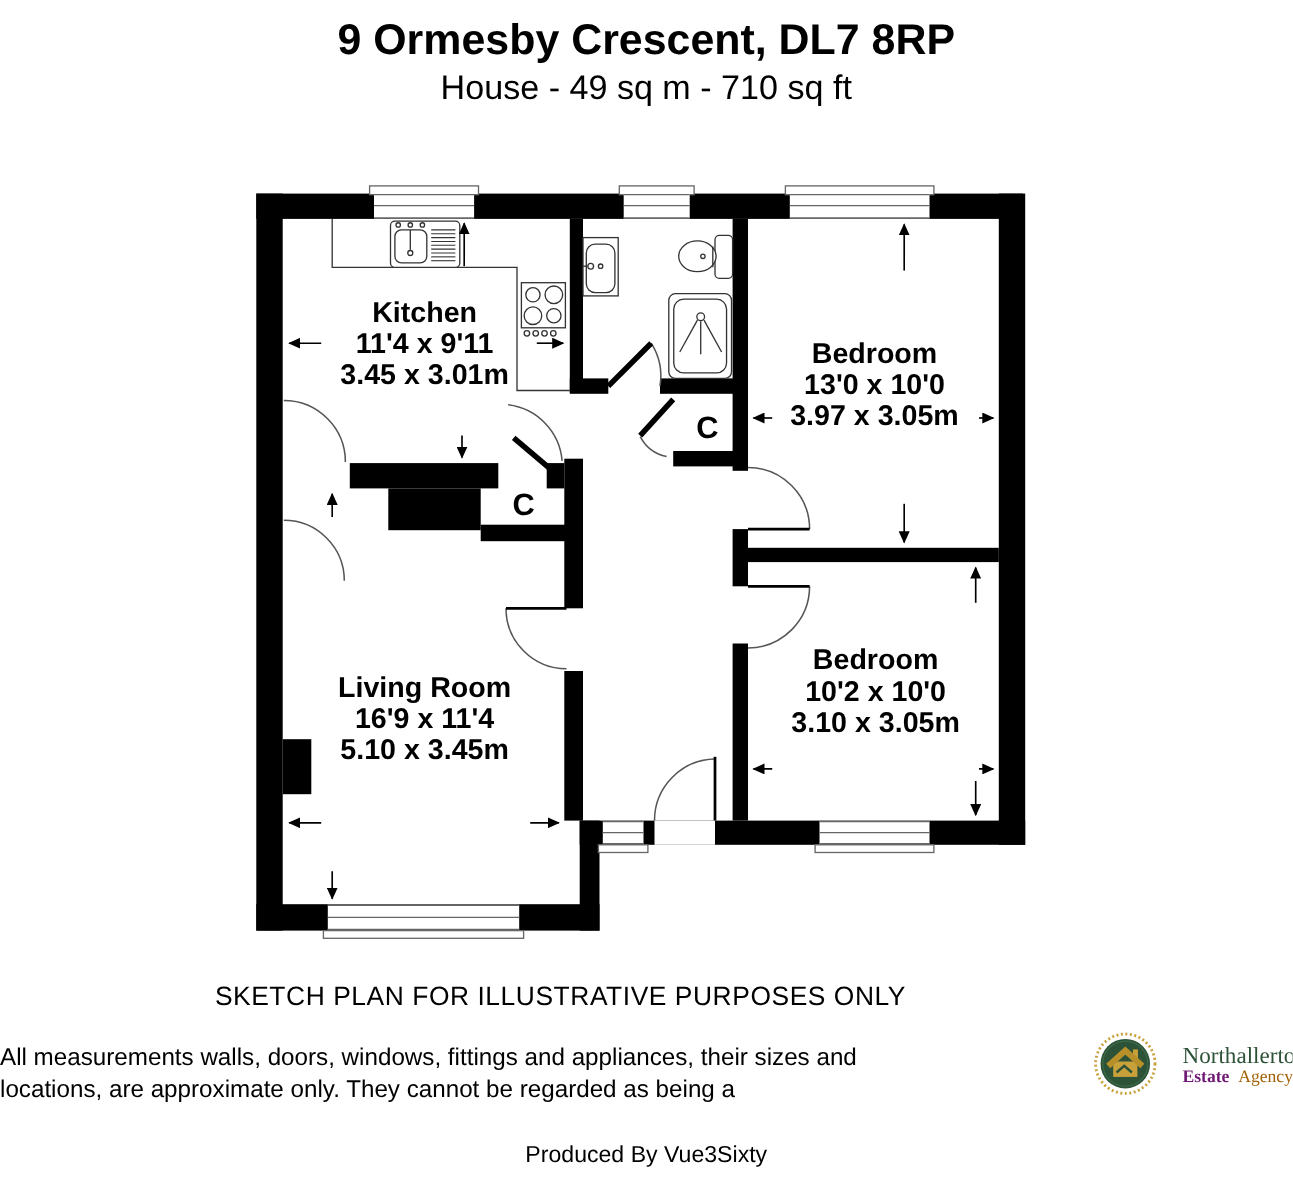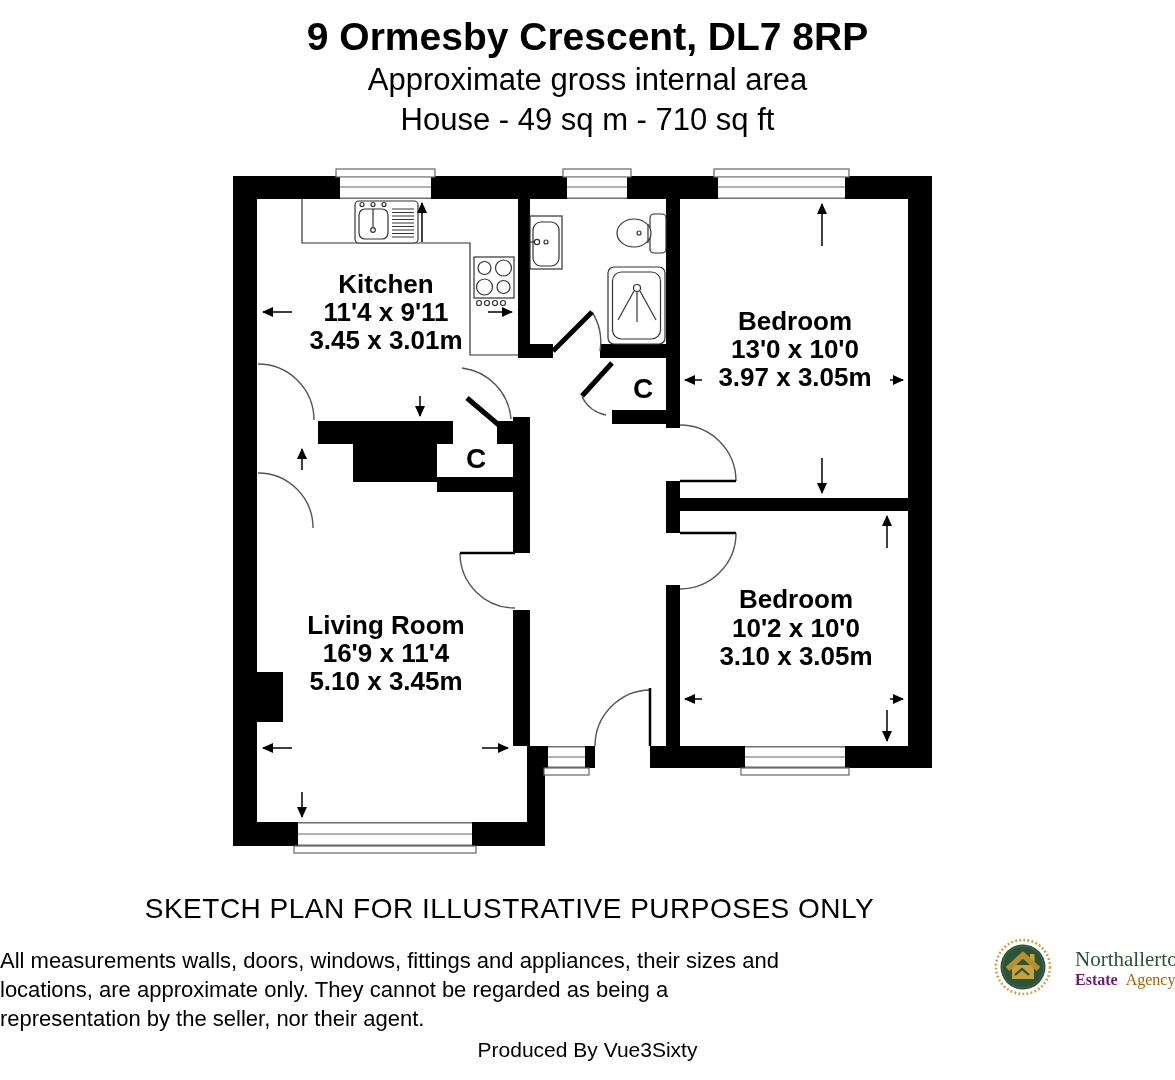--- a/index.html
+++ b/index.html
@@ -4,36 +4,35 @@
 <style>
   html,body{margin:0;padding:0;background:#ffffff;}
   body{width:1175px;height:1080px;position:relative;font-family:"Liberation Sans",sans-serif;color:#000;overflow:hidden;}
   .header{position:absolute;top:14px;left:0;width:1175px;text-align:center;}
   .header .title{font-size:39px;font-weight:bold;letter-spacing:0px;line-height:46px;}
   .header .sub{font-size:31px;font-weight:normal;line-height:40px;}
   .plan-wrap{position:absolute;left:225px;top:155px;width:725px;height:720px;}
   svg text{font-family:"Liberation Sans",sans-serif;}
   .room-label{font-size:26px;font-weight:bold;text-anchor:middle;fill:#000;}
   .closet-label{font-size:28px;font-weight:bold;text-anchor:middle;fill:#000;}
-  .footer-sketch{position:absolute;top:893px;left:0;width:1019px;text-align:center;font-size:28px;letter-spacing:0.5px;}
+  .footer-sketch{position:absolute;top:893px;left:0;width:1019px;text-align:center;font-size:24px;letter-spacing:0.5px;}
   .footer-disclaimer{position:absolute;top:946px;left:0;width:1049px;text-align:left;font-size:22px;line-height:29px;}
   .footer-produced{position:absolute;top:1038px;left:0;width:1175px;text-align:center;font-size:21px;}
   .logo{position:absolute;left:993px;top:937px;display:flex;align-items:center;gap:22px;}
   .logo-text{display:flex;flex-direction:column;line-height:1;}
   .logo-name{font-family:"Liberation Serif",serif;font-size:21px;color:#2c5237;}
   .logo-sub{font-family:"Liberation Serif",serif;font-size:16px;margin-top:2px;}
   .logo-sub .estate{color:#701a75;font-weight:bold;}
   .logo-sub .agency{color:#a16207;margin-left:4px;margin-top:32px;}
 </style>
 </head>
 <body>
 
 <div class="header">
   <div class="title">9 Ormesby Crescent, DL7 8RP</div>
-  <div class="sub">Approximate gross internal area</div>
   <div class="sub">House - 49 sq m - 710 sq ft</div>
 </div>
 
 <div class="plan-wrap">
 <svg width="725" height="720" viewBox="225 155 725 720" xmlns="http://www.w3.org/2000/svg">
   <defs>
     <marker id="ah" markerWidth="12" markerHeight="10" refX="10" refY="5" orient="auto" markerUnits="userSpaceOnUse">
       <path d="M0,0 L11,5 L0,10 z" fill="#000"></path>
     </marker>
   </defs>
@@ -253,21 +252,20 @@
     <text class="closet-label" x="643" y="398">C</text>
   </g>
 </svg>
 </div>
 
 <div class="footer-sketch">SKETCH PLAN FOR ILLUSTRATIVE PURPOSES ONLY</div>
 
 <div class="footer-disclaimer">
   <div>All measurements walls, doors, windows, fittings and appliances, their sizes and</div>
   <div>locations, are approximate only. They cannot be regarded as being a</div>
-  <div>representation by the seller, nor their agent.</div>
 </div>
 
 <div class="footer-produced">Produced By Vue3Sixty</div>
 
 <div class="logo">
   <svg width="60" height="62" viewBox="0 0 60 62">
     <g>
       <circle cx="30" cy="30" r="27" fill="none" stroke="#c9a13b" stroke-width="2.6" stroke-dasharray="1.8 2.3"></circle>
       <circle cx="30" cy="30" r="22.5" fill="#2c5237"></circle>
       <circle cx="30" cy="30" r="20.5" fill="none" stroke="#3f6b4b" stroke-width="1"></circle>

